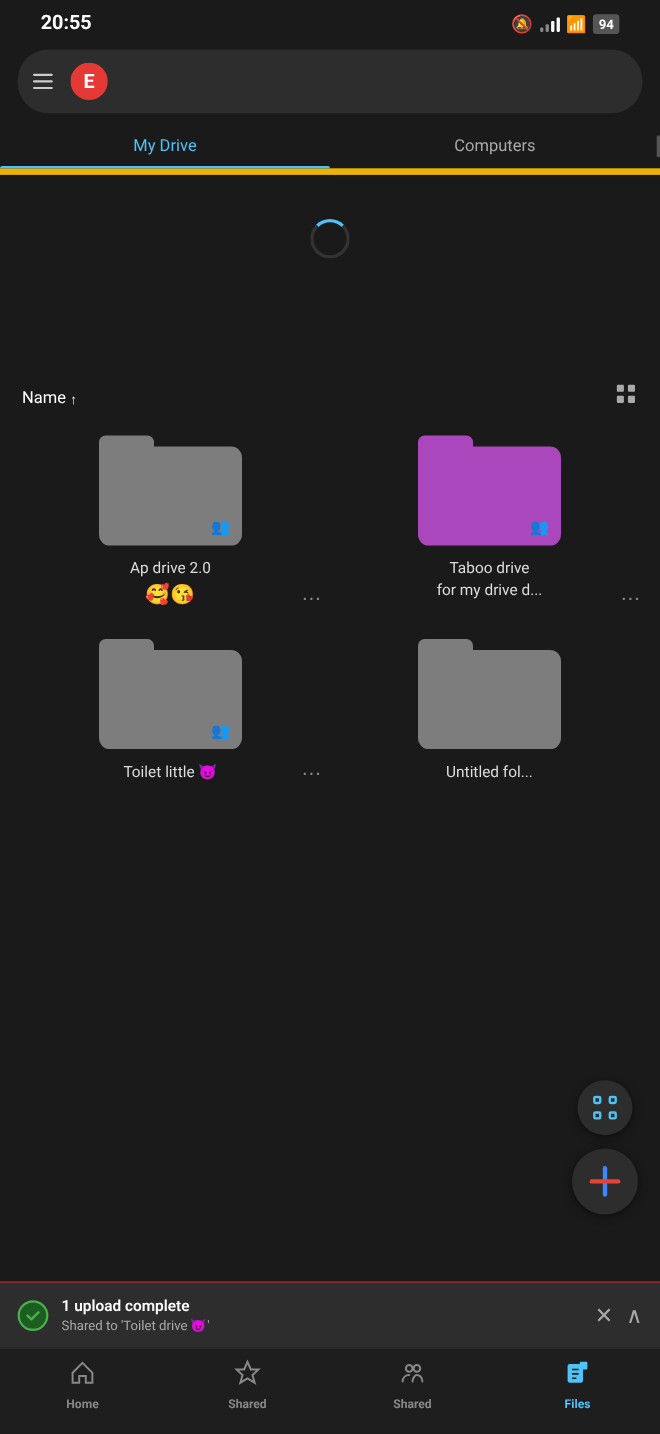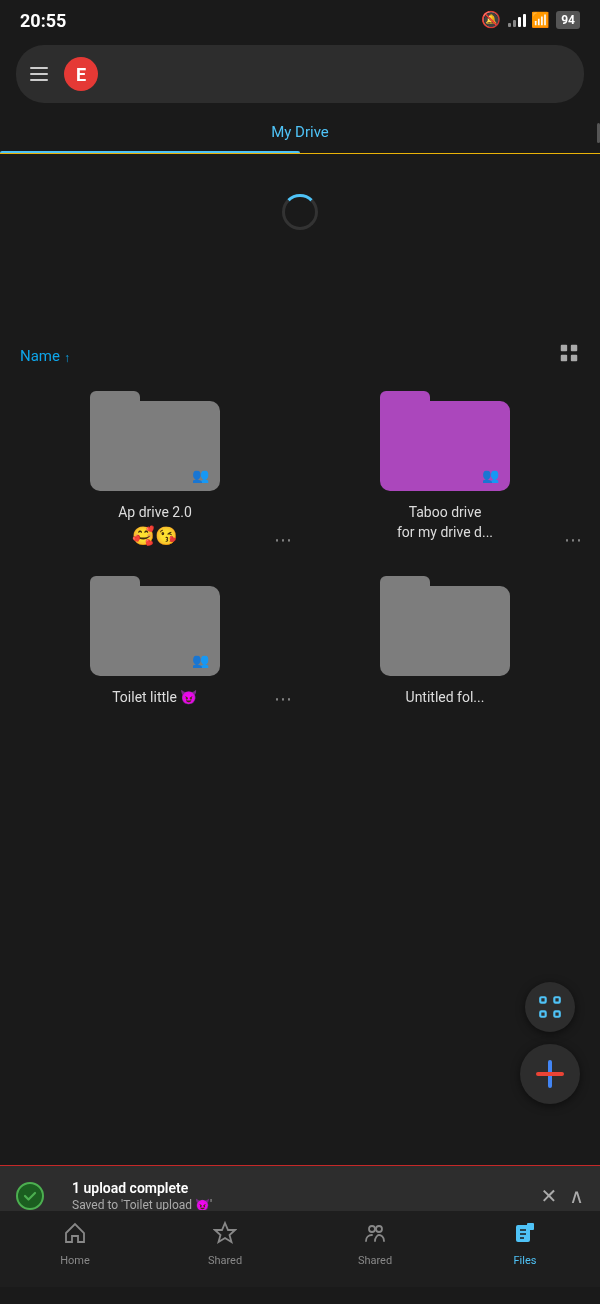--- a/index.html
+++ b/index.html
@@ -11,22 +11,22 @@
       font-family: 'Roboto', Arial, sans-serif;
       color: #fff;
       overflow: hidden;
       position: relative;
     }
 
     
     .status-bar {
       display: flex;
       justify-content: space-between;
-      align-items: flex-start;
-      padding: 10px 20px 8px;
+      align-items: flex-end;
+      padding: 10px 37px 8px;
       background: #1a1a1a;
     }
     .status-time {
       font-size: 18px;
       font-weight: 700;
       color: #fff;
     }
     .status-right {
       display: flex;
       align-items: center;
@@ -106,21 +106,21 @@
       inset: -2px;
       border-radius: 50%;
       background: conic-gradient(#4285F4 0deg 90deg, #EA4335 90deg 180deg, #FBBC05 180deg 270deg, #34A853 270deg 360deg);
       z-index: -1;
     }
 
     
     .tabs {
       display: flex;
       margin-top: 10px;
-      border-bottom: 1px solid #eab308;
+      border-bottom: 6px solid #eab308;
       position: relative;
     }
     .tab {
       flex: 1;
       text-align: center;
       padding: 10px 0 12px;
       font-size: 15px;
       cursor: pointer;
       color: #aaa;
     }
@@ -170,21 +170,21 @@
 
     
     .sort-bar {
       display: flex;
       align-items: center;
       justify-content: space-between;
       padding: 12px 20px;
     }
     .sort-label {
       font-size: 15px;
-      color: #0ea5e9;
+      color: #ffffff;
       display: flex;
       align-items: flex-end;
       gap: 4px;
     }
     .sort-label .arrow { font-size: 12px; }
     .list-icon {
       color: #aaa;
       font-size: 20px;
     }
 
@@ -293,21 +293,21 @@
     
     .upload-notification {
       position: absolute;
       bottom: 78px;
       left: 0;
       right: 0;
       background: #2d2d2d;
       display: flex;
       align-items: center;
       padding: 14px 16px;
-      gap: 28px;
+      gap: 12px;
       border-top: 1px solid #c62828;
     }
     .upload-check {
       width: 28px;
       height: 28px;
       border-radius: 50%;
       background: #1b5e20;
       border: 2px solid #4caf50;
       display: flex;
       align-items: center;
@@ -332,29 +332,30 @@
     }
     .upload-close, .upload-expand {
       color: #aaa;
       font-size: 20px;
       cursor: pointer;
     }
 
     
     .bottom-nav {
       position: absolute;
-      bottom: 17px;
+      bottom: 1px;
       left: 0;
       right: 0;
       background: #1e1e1e;
       display: flex;
       justify-content: space-around;
       align-items: flex-end;
       padding: 10px 0 20px;
       border-top: 1px solid #2d2d2d;
+      font-weight: bold;
     }
     .nav-item {
       display: flex;
       flex-direction: column;
       align-items: center;
       gap: 4px;
       cursor: pointer;
       min-width: 60px;
     }
     .nav-icon {
@@ -400,20 +401,23 @@
   </div>
   <div class="avatar">
     <span>E</span>
   </div>
 </div>
 
 <div class="tabs">
   <div class="tab active">
     <span>My Drive</span>
   </div>
+  <div class="tab">
+    <span>Computers</span>
+  </div>
   <div class="tab-indicator"></div>
   <div class="scroll-indicator"></div>
 </div>
 
 <div class="loading-area">
   <div class="spinner"></div>
 </div>
 
 <div class="spacer"></div>
 
@@ -508,21 +512,21 @@
 </div>
 
 <div class="upload-notification">
   <div class="upload-check">
     <svg width="16" height="16" viewBox="0 0 16 16" fill="none">
       <polyline points="3,8 6.5,11.5 13,5" stroke="#4caf50" stroke-width="2.2" stroke-linecap="round" stroke-linejoin="round"></polyline>
     </svg>
   </div>
   <div class="upload-text">
     <div class="upload-title">1 upload complete</div>
-    <div class="upload-subtitle">Saved to 'Toilet upload 😈'</div>
+    <div class="upload-subtitle">Shared to 'Toilet drive 😈'</div>
   </div>
   <div class="upload-actions">
     <span class="upload-close">✕</span>
     <span class="upload-expand">∧</span>
   </div>
 </div>
 
 <div class="bottom-nav">
   <div class="nav-item">
     <div class="nav-icon">

